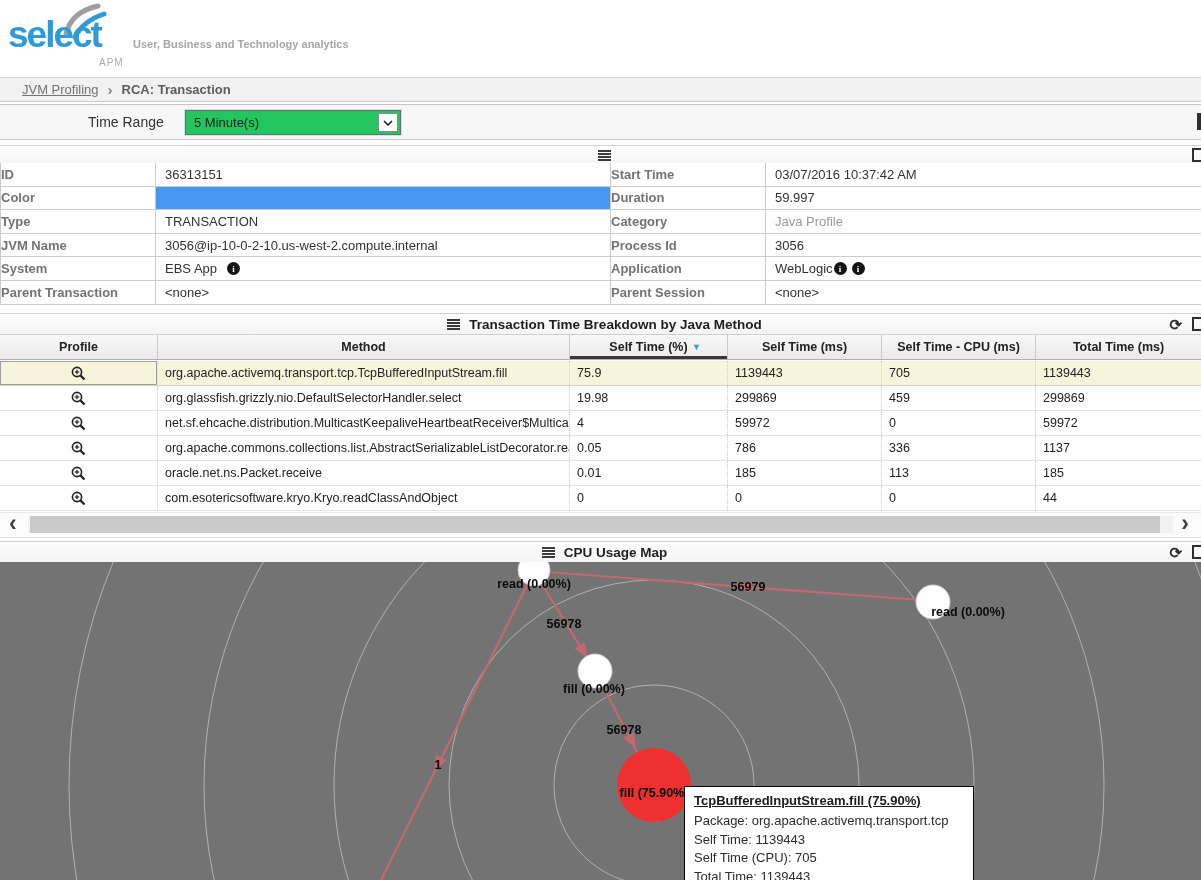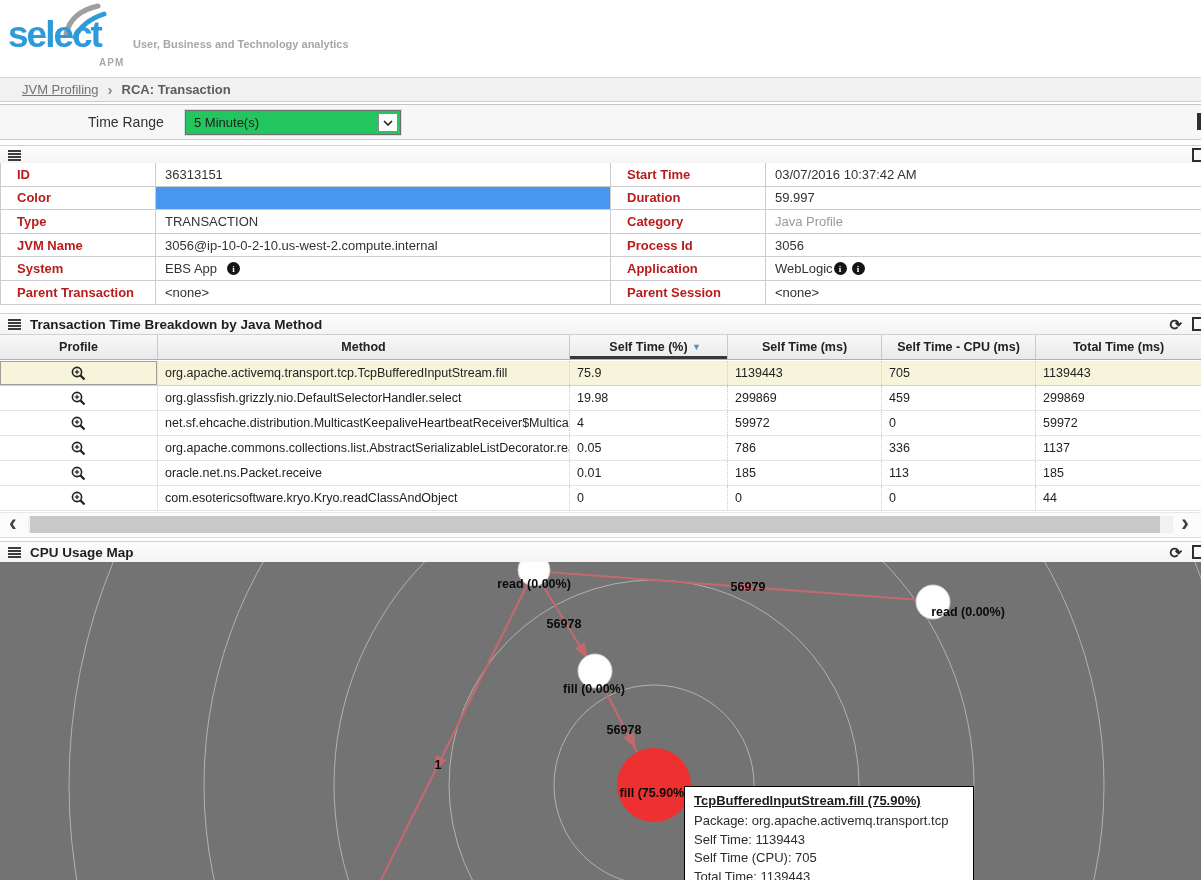--- a/index.html
+++ b/index.html
@@ -3,21 +3,21 @@
 <meta charset="utf-8">
 <style>
   html,body{margin:0;padding:0;background:#fff;}
   .page{position:relative;width:1201px;height:880px;overflow:hidden;background:#fff;
         font-family:"Liberation Sans",sans-serif;color:#222;}
 
   
   .hdr{position:absolute;left:0;top:0;width:100%;height:77px;background:#fff;}
   .logo-word{position:absolute;left:8px;top:14px;font-size:37px;font-weight:bold;
              letter-spacing:-2px;color:#2e9ada;}
-  .logo-sub{position:absolute;left:99px;top:57px;font-size:10px;font-weight:bold;
+  .logo-sub{position:absolute;left:99px;top:57px;font-size:10px;font-weight:normal;
             letter-spacing:1px;color:#a9a9a9;}
   .logo-swoosh{position:absolute;left:58px;top:3px;}
   .tagline{position:absolute;left:133px;top:38px;font-size:11px;font-weight:bold;color:#a6a6a6;}
 
   
   .crumb{position:absolute;left:0;top:77px;width:100%;height:23px;background:#f1f1f1;
          border-top:1px solid #d8d8d8;border-bottom:1px solid #cccccc;
          display:flex;align-items:center;font-size:13px;}
   .crumb a{color:#737373;text-decoration:underline;margin-left:22px;cursor:pointer;}
   .crumb .sep{margin:0 9px;color:#888;font-weight:bold;font-size:15px;line-height:1;}
@@ -30,37 +30,37 @@
   .tr-select{position:absolute;left:185px;top:5px;width:214px;height:23px;background:#22c55e;
              border:1px solid #6e6e6e;box-shadow:0 0 0 1px #cfe0f1;cursor:pointer;}
   .tr-select .val{position:absolute;left:8px;top:4px;font-size:13px;color:#222;}
   .tr-arrow{position:absolute;right:2px;top:2px;bottom:2px;width:18px;border:1px solid #8a8a8a;
             background:#fdfdfd;display:flex;align-items:center;justify-content:center;}
   .clip-dark{position:absolute;background:#2f2f2f;}
 
   
   .strip{position:absolute;left:0;width:100%;background:linear-gradient(#fdfdfd,#f4f4f4);
          border-top:1px solid #d0d0d0;border-bottom:1px solid #cfcfcf;
-         display:flex;align-items:center;}
+         display:flex;align-items:center;justify-content:center;}
   .burger{width:13px;height:11px;margin-left:8px;flex:0 0 auto;
           background:repeating-linear-gradient(to bottom,#3c3c3c 0 2px,transparent 2px 3px);cursor:pointer;}
   .strip-title{margin-left:9px;font-size:13.5px;font-weight:bold;color:#1e1e1e;}
   .refresh{position:absolute;right:19px;top:50%;transform:translateY(-50%);
            font-size:15px;font-weight:bold;color:#2e2e2e;cursor:pointer;line-height:1;}
   .clipicon{position:absolute;right:0;top:50%;transform:translateY(-50%);
             width:7px;height:10px;border:2px solid #2e2e2e;border-right:0;cursor:pointer;}
 
   
   .details{position:absolute;left:0;top:163px;width:1201px;border-left:1px solid #ccc;box-sizing:border-box;}
   .dt-row{display:grid;grid-template-columns:155px 455px 155px 436px;height:22.6px;
           border-bottom:1px solid #ccc;background:#fff;}
   .dt-row>div{display:flex;align-items:center;overflow:hidden;white-space:nowrap;
               font-size:13px;border-right:1px solid #ccc;box-sizing:border-box;}
   .dt-row>div:last-child{border-right:0;}
-  .dt-lab{padding-left:16px;font-weight:bold;color:#b91c1c;}
+  .dt-lab{padding-left:0;font-weight:bold;color:#737373;}
   .dt-val{padding-left:9px;color:#333;}
   .dt-val.nopad{padding:0;}
   .color-bar{width:100%;height:100%;}
   .linkish{color:#333;cursor:pointer;}
   .gray{color:#9a9a9a;text-align:right;}
   .info{display:inline-flex;align-items:center;justify-content:center;width:13px;height:13px;
         border-radius:50%;background:#141414;color:#fff;font-size:9px;font-weight:bold;
         font-family:"Liberation Serif",serif;margin-left:5px;cursor:pointer;flex:0 0 auto;}
   .info.gap{margin-left:10px;}
 

